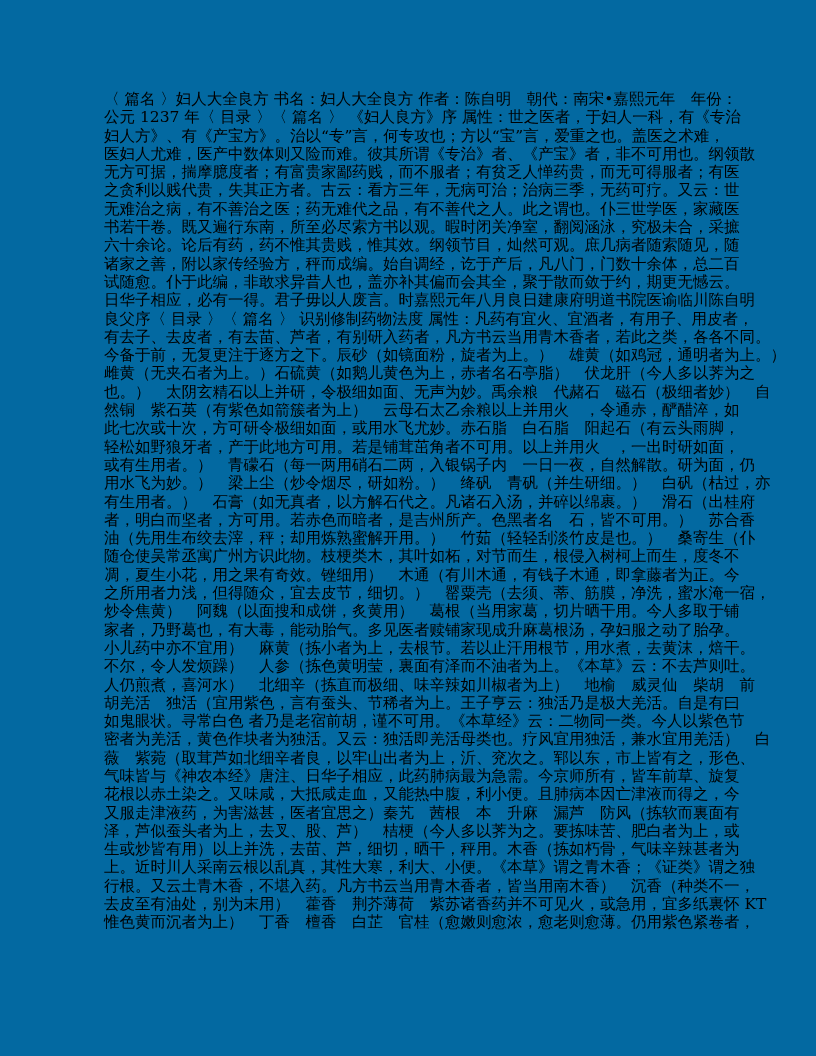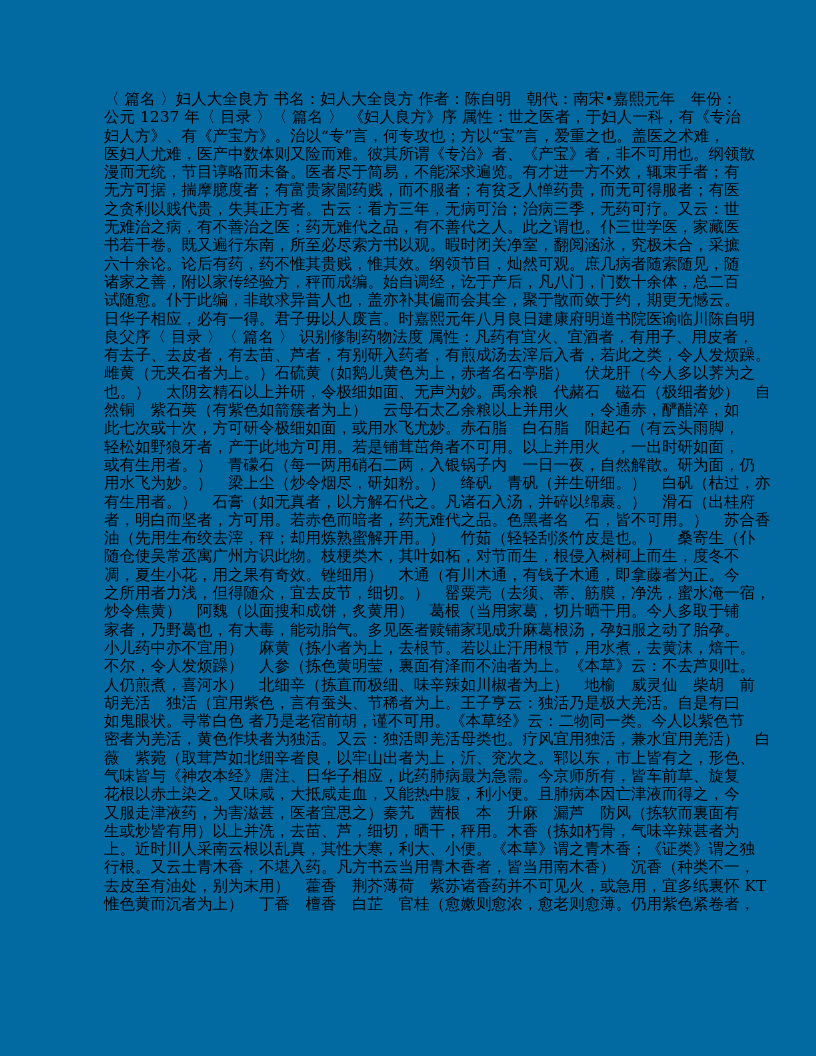--- a/index.html
+++ b/index.html
@@ -38,55 +38,56 @@
 </style>
 </head>
 <body>
 
 <div class="page">
   <div class="text-block">
       <div class="doc-line">〈 篇名 〉妇人大全良方 书名：妇人大全良方 作者：陈自明　朝代：南宋•嘉熙元年　年份：</div>
       <div class="doc-line">公元 1237 年〈 目录 〉〈 篇名 〉 《妇人良方》序 属性：世之医者，于妇人一科，有《专治</div>
       <div class="doc-line">妇人方》、有《产宝方》。治以“专”言，何专攻也；方以“宝”言，爱重之也。盖医之术难，</div>
       <div class="doc-line">医妇人尤难，医产中数体则又险而难。彼其所谓《专治》者、《产宝》者，非不可用也。纲领散</div>
-      <div class="doc-line">漫而无统，节目谆略而未备。医者尽于简易，不能深求遍览。有才进一方不效，辄束手者；有</div>
       <div class="doc-line">无方可据，揣摩臆度者；有富贵家鄙药贱，而不服者；有贫乏人惮药贵，而无可得服者；有医</div>
       <div class="doc-line">之贪利以贱代贵，失其正方者。古云：看方三年，无病可治；治病三季，无药可疗。又云：世</div>
       <div class="doc-line">无难治之病，有不善治之医；药无难代之品，有不善代之人。此之谓也。仆三世学医，家藏医</div>
       <div class="doc-line">书若干卷。既又遍行东南，所至必尽索方书以观。暇时闭关净室，翻阅涵泳，究极未合，采摭</div>
       <div class="doc-line">六十余论。论后有药，药不惟其贵贱，惟其效。纲领节目，灿然可观。庶几病者随索随见，随</div>
       <div class="doc-line">诸家之善，附以家传经验方，秤而成编。始自调经，讫于产后，凡八门，门数十余体，总二百</div>
       <div class="doc-line">试随愈。仆于此编，非敢求异昔人也，盖亦补其偏而会其全，聚于散而敛于约，期更无憾云。</div>
       <div class="doc-line">日华子相应，必有一得。君子毋以人废言。时嘉熙元年八月良日建康府明道书院医谕临川陈自明</div>
       <div class="doc-line">良父序〈 目录 〉〈 篇名 〉 识别修制药物法度 属性：凡药有宜火、宜酒者，有用子、用皮者，</div>
-      <div class="doc-line">有去子、去皮者，有去苗、芦者，有别研入药者，有煎成汤去滓后入者，若此之类，令人发烦躁。</div>
+      <div class="doc-line">有去子、去皮者，有去苗、芦者，有别研入药者，凡方书云当用青木香者，若此之类，各各不同。</div>
+      <div class="doc-line">今备于前，无复更注于逐方之下。辰砂（如镜面粉，旋者为上。）　雄黄（如鸡冠，通明者为上。）</div>
       <div class="doc-line">雌黄（无夹石者为上。）石硫黄（如鹅儿黄色为上，赤者名石亭脂）　伏龙肝（今人多以荠为之</div>
       <div class="doc-line">也。）　太阴玄精石以上并研，令极细如面、无声为妙。禹余粮　代赭石　磁石（极细者妙）　自</div>
       <div class="doc-line">然铜　紫石英（有紫色如箭簇者为上）　云母石太乙余粮以上并用火　，令通赤，酽醋淬，如</div>
       <div class="doc-line">此七次或十次，方可研令极细如面，或用水飞尤妙。赤石脂　白石脂　阳起石（有云头雨脚，</div>
       <div class="doc-line">轻松如野狼牙者，产于此地方可用。若是铺茸茁角者不可用。以上并用火　，一出时研如面，</div>
       <div class="doc-line">或有生用者。）　青礞石（每一两用硝石二两，入银锅子内　一日一夜，自然解散。研为面，仍</div>
       <div class="doc-line">用水飞为妙。）　梁上尘（炒令烟尽，研如粉。）　绛矾　青矾（并生研细。）　白矾（枯过，亦</div>
       <div class="doc-line">有生用者。）　石膏（如无真者，以方解石代之。凡诸石入汤，并碎以绵裹。）　滑石（出桂府</div>
-      <div class="doc-line">者，明白而坚者，方可用。若赤色而暗者，药无难代之品。色黑者名　石，皆不可用。）　苏合香</div>
+      <div class="doc-line">者，明白而坚者，方可用。若赤色而暗者，是吉州所产。色黑者名　石，皆不可用。）　苏合香</div>
       <div class="doc-line">油（先用生布绞去滓，秤；却用炼熟蜜解开用。）　竹茹（轻轻刮淡竹皮是也。）　桑寄生（仆</div>
       <div class="doc-line">随仓使吴常丞寓广州方识此物。枝梗类木，其叶如柘，对节而生，根侵入树柯上而生，度冬不</div>
       <div class="doc-line">凋，夏生小花，用之果有奇效。锉细用）　木通（有川木通，有钱子木通，即拿藤者为正。今</div>
       <div class="doc-line">之所用者力浅，但得随众，宜去皮节，细切。）　罂粟壳（去须、蒂、筋膜，净洗，蜜水淹一宿，</div>
       <div class="doc-line">炒令焦黄）　阿魏（以面搜和成饼，炙黄用）　葛根（当用家葛，切片晒干用。今人多取于铺</div>
       <div class="doc-line">家者，乃野葛也，有大毒，能动胎气。多见医者赎铺家现成升麻葛根汤，孕妇服之动了胎孕。</div>
       <div class="doc-line">小儿药中亦不宜用）　麻黄（拣小者为上，去根节。若以止汗用根节，用水煮，去黄沫，焙干。</div>
       <div class="doc-line">不尔，令人发烦躁）　人参（拣色黄明莹，裏面有泽而不油者为上。《本草》云：不去芦则吐。</div>
       <div class="doc-line">人仍煎煮，喜河水）　北细辛（拣直而极细、味辛辣如川椒者为上）　地榆　威灵仙　柴胡　前</div>
       <div class="doc-line">胡羌活　独活（宜用紫色，言有蚕头、节稀者为上。王子亨云：独活乃是极大羌活。自是有曰</div>
       <div class="doc-line">如鬼眼状。寻常白色 者乃是老宿前胡，谨不可用。《本草经》云：二物同一类。今人以紫色节</div>
       <div class="doc-line">密者为羌活，黄色作块者为独活。又云：独活即羌活母类也。疗风宜用独活，兼水宜用羌活）　白</div>
       <div class="doc-line">薇　紫菀（取茸芦如北细辛者良，以牢山出者为上，沂、兖次之。郓以东，市上皆有之，形色、</div>
       <div class="doc-line">气味皆与《神农本经》唐注、日华子相应，此药肺病最为急需。今京师所有，皆车前草、旋复</div>
       <div class="doc-line">花根以赤土染之。又味咸，大抵咸走血，又能热中腹，利小便。且肺病本因亡津液而得之，今</div>
       <div class="doc-line">又服走津液药，为害滋甚，医者宜思之）秦艽　茜根　本　升麻　漏芦　防风（拣软而裏面有</div>
+      <div class="doc-line">泽，芦似蚕头者为上，去叉、股、芦）　桔梗（今人多以荠为之。要拣味苦、肥白者为上，或</div>
       <div class="doc-line">生或炒皆有用）以上并洗，去苗、芦，细切，晒干，秤用。木香（拣如朽骨，气味辛辣甚者为</div>
       <div class="doc-line">上。近时川人采南云根以乱真，其性大寒，利大、小便。《本草》谓之青木香；《证类》谓之独</div>
       <div class="doc-line">行根。又云土青木香，不堪入药。凡方书云当用青木香者，皆当用南木香）　沉香（种类不一，</div>
       <div class="doc-line">去皮至有油处，别为末用）　藿香　荆芥薄荷　紫苏诸香药并不可见火，或急用，宜多纸裏怀 KT</div>
       <div class="doc-line">惟色黄而沉者为上）　丁香　檀香　白芷　官桂（愈嫩则愈浓，愈老则愈薄。仍用紫色紧卷者，</div>
     </div>
 </div>
 
 </body></html>

